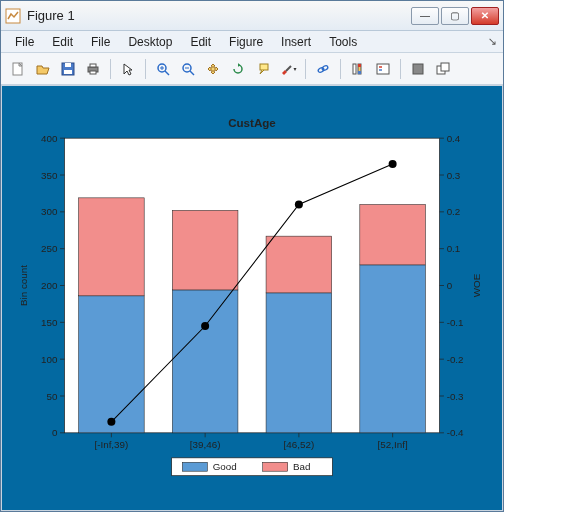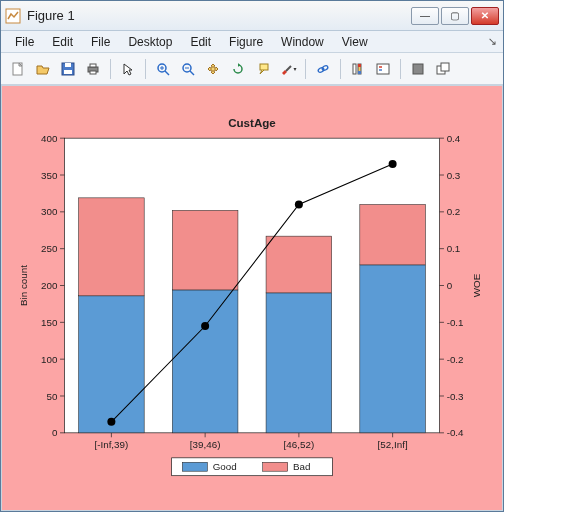--- a/index.html
+++ b/index.html
@@ -10,21 +10,21 @@
   .titlebar-title { flex: 1; font-size: 13px; color: #222; }
   .winbtns { display: flex; gap: 2px; }
   .winbtn { width: 28px; height: 18px; border: 1px solid #8a9aac; background: linear-gradient(#fdfdfd,#e6edf4); border-radius: 2px; display:flex; align-items:center; justify-content:center; font-size:10px; color:#333;}
   .winbtn.close { background: linear-gradient(#f2a0a0,#d43b2a); border-color:#a02020; color:#fff; font-weight:bold;}
   .menubar { height: 22px; background: #edf2f8; border-bottom: 1px solid #c8d4e0; display: flex; align-items: center; padding: 0 6px; gap: 2px; position:relative;}
   .menuitem { padding: 2px 8px; color: #222; cursor: default; }
   .menu-corner { position:absolute; right:6px; top:4px; font-size:11px; color:#555;}
   .toolbar { height: 32px; background: #f4f6f9; border-bottom: 1px solid #c8d4e0; display: flex; align-items: center; padding: 0 6px; gap: 3px; }
   .tbtn { width: 22px; height: 22px; border: 1px solid transparent; border-radius: 2px; display:flex; align-items:center; justify-content:center; font-size:13px; cursor:default; }
   .sep { width:1px; height:20px; background:#c0cad6; margin:0 3px;}
-  .content { flex:1; background:#fca5a5; margin:0; border:1px solid #c8d4e0; position:relative; }
+  .content { flex:1; background:#0369a1; margin:0; border:1px solid #c8d4e0; position:relative; }
   svg.chart { width:100%; height:100%; display:block; }
   .axis-text { font-size: 11px; fill:#222; font-family: Arial, sans-serif;}
   .title-text { font-size: 13px; font-weight:bold; fill:#222; font-family: Arial, sans-serif;}
   .legend-box { fill:#fff; stroke:#222; stroke-width:0.8;}
 </style>
 </head>
 <body>
 
 <div class="window">
 
@@ -43,22 +43,22 @@
     </div>
   </div>
 
   <div class="menubar">
     <span class="menuitem">File</span>
     <span class="menuitem">Edit</span>
     <span class="menuitem">File</span>
     <span class="menuitem">Desktop</span>
     <span class="menuitem">Edit</span>
     <span class="menuitem">Figure</span>
-    <span class="menuitem">Window</span>
-    <span class="menuitem">View</span>
+    <span class="menuitem">Insert</span>
+    <span class="menuitem">Tools</span>
     <span class="menu-corner">↘</span>
   </div>
 
   <div class="toolbar">
     <div class="tbtn">
         <svg width="14" height="14">
           <rect x="2" y="1" width="9" height="12" fill="#fff" stroke="#888"></rect>
           <path d="M8 1 L11 4 L8 4 Z" fill="#ddd" stroke="#888"></path>
         </svg>
       </div>

